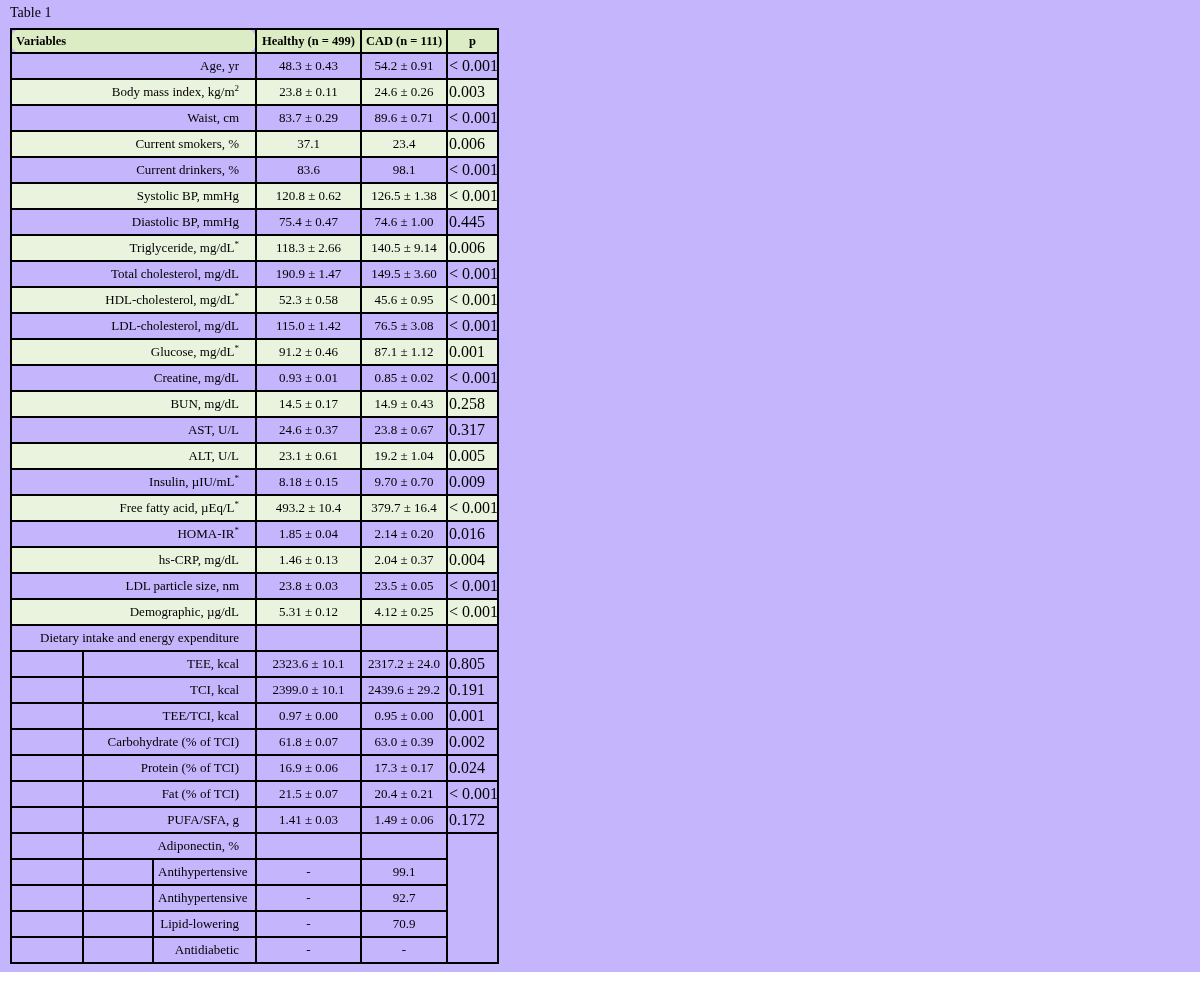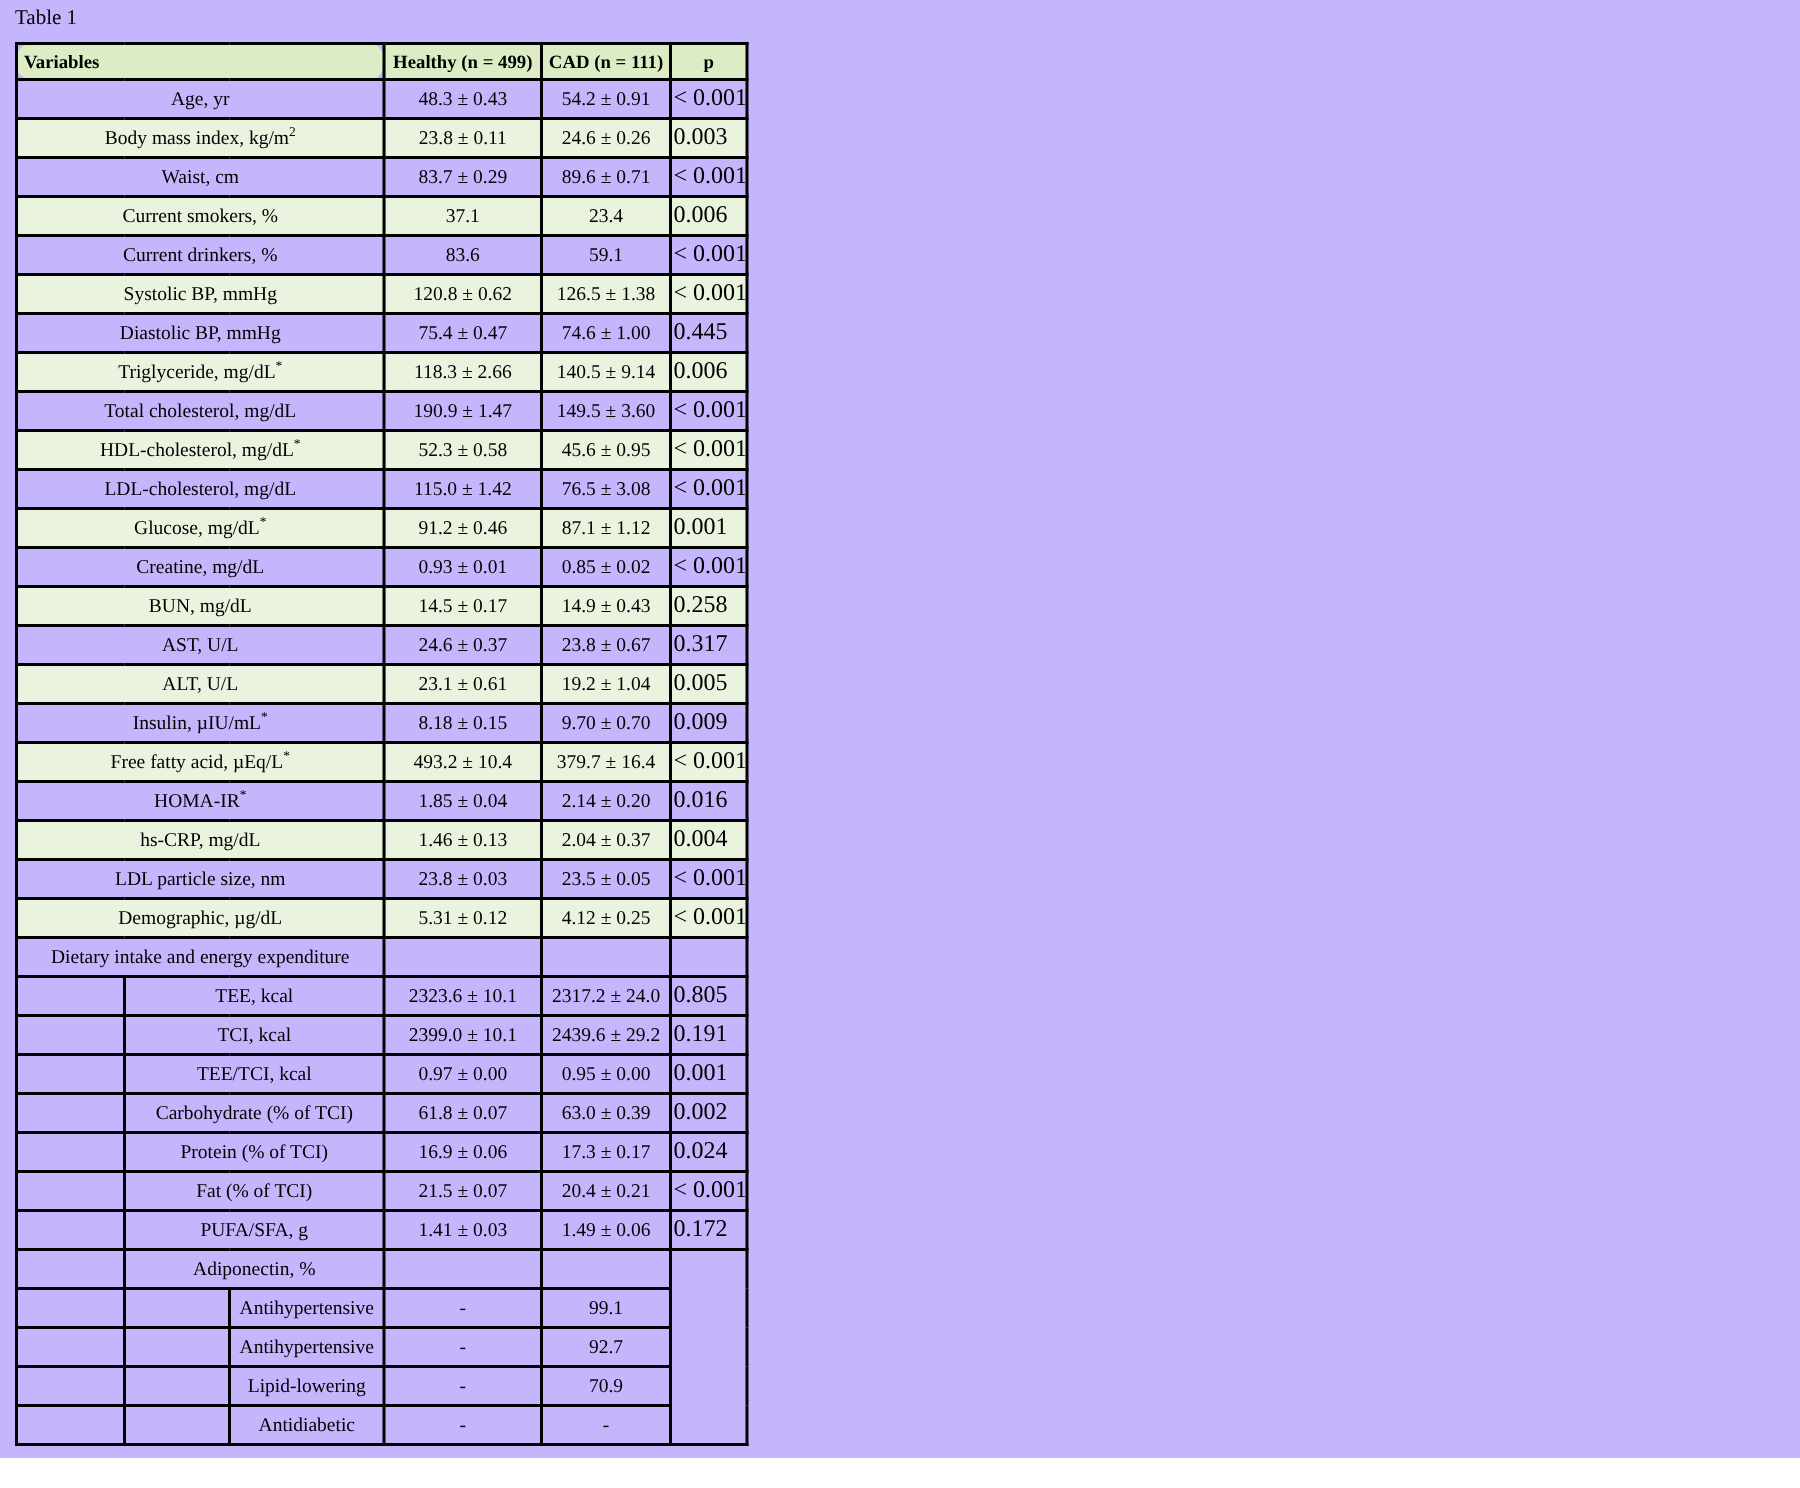--- a/index.html
+++ b/index.html
@@ -51,23 +51,23 @@
     text-align: left;
     padding-left: 4px;
     border-radius: 10px;
   }
   td {
     font-size: 13px;
     height: 24px;
     padding: 0;
   }
   td.lab {
-    text-align: center;
+    text-align: right;
     padding-left: 4px;
-    padding-right: 4px;
+    padding-right: 16px;
   }
   td.ind {
     padding: 0;
   }
   td.val {
     text-align: center;
     padding: 0 2px;
   }
   td.pcell {
     text-align: left;
@@ -143,21 +143,21 @@
         </tr>
         <tr class="shaded">
           <td class="lab" colspan="3">Current smokers, %</td>
           <td class="val">37.1</td>
           <td class="val">23.4</td>
           <td class="pcell">0.006</td>
         </tr>
         <tr>
           <td class="lab" colspan="3">Current drinkers, %</td>
           <td class="val">83.6</td>
-          <td class="val">59.1</td>
+          <td class="val">98.1</td>
           <td class="pcell">&lt; 0.001</td>
         </tr>
         <tr class="shaded">
           <td class="lab" colspan="3">Systolic BP, mmHg</td>
           <td class="val">120.8 ± 0.62</td>
           <td class="val">126.5 ± 1.38</td>
           <td class="pcell">&lt; 0.001</td>
         </tr>
         <tr>
           <td class="lab" colspan="3">Diastolic BP, mmHg</td>

